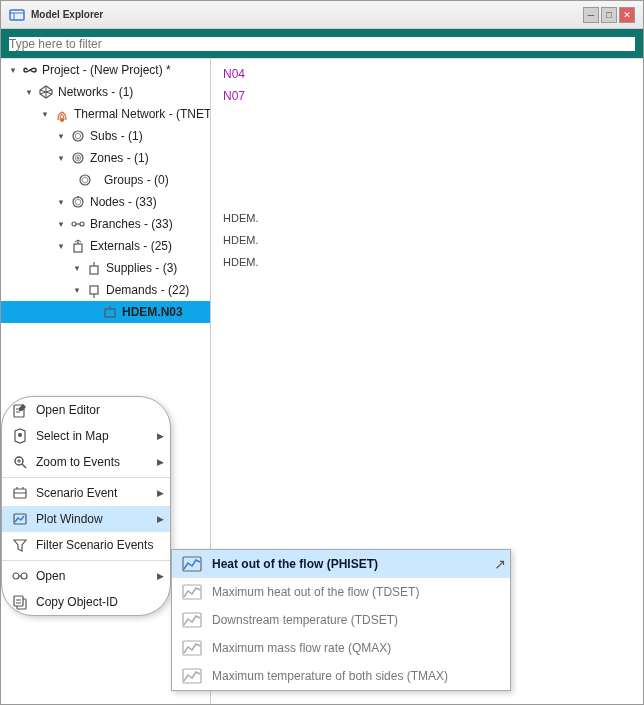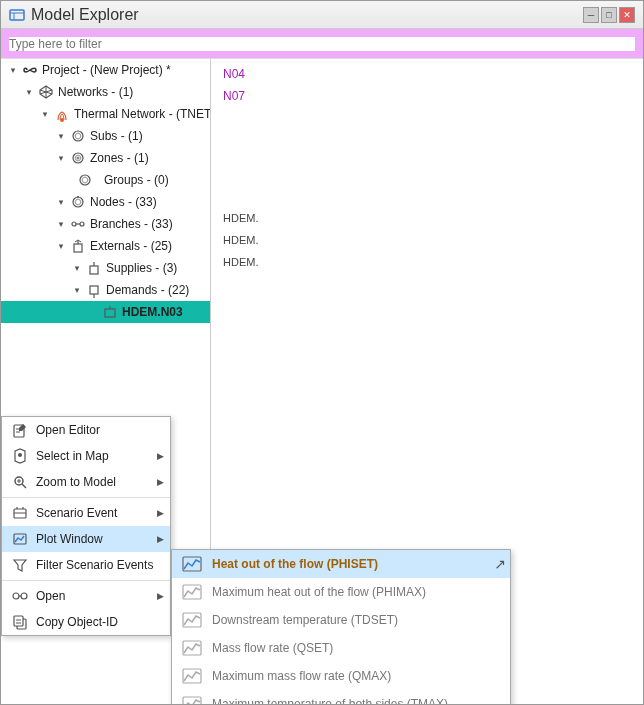--- a/index.html
+++ b/index.html
@@ -39,23 +39,23 @@
 
     .title-icon {
       width: 16px;
       height: 16px;
       display: flex;
       align-items: center;
       justify-content: center;
     }
 
     .title-text {
-      font-size: 16px;
+      font-size: 10px;
       color: #333;
-      font-weight: normal;
+      font-weight: bold;
     }
 
     .title-bar-buttons {
       display: flex;
       gap: 2px;
     }
 
     .win-btn {
       width: 16px;
       height: 16px;
@@ -63,21 +63,21 @@
       border: 1px solid #999;
       font-size: 9px;
       display: flex;
       align-items: center;
       justify-content: center;
       cursor: pointer;
       color: #333;
     }
 
     .filter-bar {
-      background: #f0abfc;
+      background: #0f766e;
       border-bottom: 1px solid #ddd;
       padding: 4px 8px;
       height: 30px;
       display: flex;
       align-items: center;
     }
 
     .filter-input {
       border: none;
       outline: none;
@@ -105,21 +105,21 @@
       display: flex;
       align-items: center;
       padding: 2px 0;
       padding-left: 4px;
       cursor: pointer;
       white-space: nowrap;
       height: 22px;
     }
 
     .tree-item.highlighted {
-      background: #14b8a6;
+      background: #0ea5e9;
       text-align: right;
     }
 
     .tree-expand {
       width: 16px;
       height: 16px;
       display: flex;
       align-items: center;
       justify-content: center;
       font-size: 9px;
@@ -228,21 +228,21 @@
       height: 24px;
       display: flex;
       align-items: center;
       justify-content: center;
       margin-right: 8px;
       flex-shrink: 0;
     }
 
     .plot-item-label {
       font-size: 12px;
-      color: #a16207;
+      color: #0f172a;
     }
 
     
     svg {
       overflow: visible;
     }
 
     
     .tree-scroll {
       overflow-y: auto;
@@ -449,21 +449,21 @@
       <div class="right-node-item">N07</div>
       <div style="height:100px;"></div>
 
       <div class="right-node-item" style="font-size:11px;color:#444;">HDEM.</div>
       <div class="right-node-item" style="font-size:11px;color:#444;">HDEM.</div>
       <div class="right-node-item" style="font-size:11px;color:#444;">HDEM.</div>
     </div>
 
     <div class="context-menu-layer">
 
-      <div class="context-menu" style="left: 0px; top: 357px;">
+      <div class="context-menu" style="left: 0px; top: 337px; border-radius: 32px;">
 
         <div class="menu-item">
           <div class="menu-item-icon">
             <svg width="16" height="16" viewBox="0 0 16 16">
               <rect x="2" y="3" width="10" height="12" rx="1" fill="none" stroke="#555" stroke-width="1.2"></rect>
               <line x1="4" y1="7" x2="10" y2="7" stroke="#555" stroke-width="1"></line>
               <line x1="4" y1="10" x2="8" y2="10" stroke="#555" stroke-width="1"></line>
               <path d="M11,2 L14,5 L10,9 L7,9 L7,6 Z" fill="#555"></path>
             </svg>
           </div>
@@ -482,21 +482,21 @@
 
         <div class="menu-item has-submenu">
           <div class="menu-item-icon">
             <svg width="16" height="16" viewBox="0 0 16 16">
               <circle cx="7" cy="7" r="4" fill="none" stroke="#555" stroke-width="1.5"></circle>
               <line x1="10" y1="10" x2="14" y2="14" stroke="#555" stroke-width="1.5"></line>
               <line x1="7" y1="5" x2="7" y2="9" stroke="#555" stroke-width="1"></line>
               <line x1="5" y1="7" x2="9" y2="7" stroke="#555" stroke-width="1"></line>
             </svg>
           </div>
-          <span class="menu-item-label">Zoom to Model</span>
+          <span class="menu-item-label">Zoom to Events</span>
         </div>
 
         <div class="menu-separator"></div>
 
         <div class="menu-item has-submenu">
           <div class="menu-item-icon">
             <svg width="16" height="16" viewBox="0 0 16 16">
               <rect x="2" y="4" width="12" height="9" rx="1" fill="none" stroke="#555" stroke-width="1.2"></rect>
               <line x1="5" y1="4" x2="5" y2="2" stroke="#555" stroke-width="1.2"></line>
               <line x1="11" y1="4" x2="11" y2="2" stroke="#555" stroke-width="1.2"></line>
@@ -566,60 +566,51 @@
           <span style="position:absolute;right:4px;font-size:14px;color:#555;">↗</span>
         </div>
 
         <div class="plot-menu-item">
           <div class="plot-item-icon">
             <svg width="22" height="22" viewBox="0 0 22 22">
               <rect x="2" y="4" width="18" height="14" rx="1" fill="none" stroke="#aaa" stroke-width="1.2"></rect>
               <polyline points="3,16 7,10 11,13 15,7 19,9" fill="none" stroke="#aaa" stroke-width="1.5"></polyline>
             </svg>
           </div>
-          <span class="plot-item-label" style="color:#777;">Maximum heat out of the flow (PHIMAX)</span>
+          <span class="plot-item-label" style="color:#777;">Maximum heat out of the flow (TDSET)</span>
         </div>
 
         <div class="plot-menu-item">
           <div class="plot-item-icon">
             <svg width="22" height="22" viewBox="0 0 22 22">
               <rect x="2" y="4" width="18" height="14" rx="1" fill="none" stroke="#aaa" stroke-width="1.2"></rect>
               <polyline points="3,16 7,10 11,13 15,7 19,9" fill="none" stroke="#aaa" stroke-width="1.5"></polyline>
             </svg>
           </div>
           <span class="plot-item-label" style="color:#777;">Downstream temperature (TDSET)</span>
         </div>
 
+
         <div class="plot-menu-item">
           <div class="plot-item-icon">
             <svg width="22" height="22" viewBox="0 0 22 22">
               <rect x="2" y="4" width="18" height="14" rx="1" fill="none" stroke="#aaa" stroke-width="1.2"></rect>
               <polyline points="3,16 7,10 11,13 15,7 19,9" fill="none" stroke="#aaa" stroke-width="1.5"></polyline>
             </svg>
           </div>
-          <span class="plot-item-label" style="color:#777;">Mass flow rate (QSET)</span>
+          <span class="plot-item-label" style="color:#777;">Maximum mass flow rate (QMAX)</span>
         </div>
 
         <div class="plot-menu-item">
           <div class="plot-item-icon">
             <svg width="22" height="22" viewBox="0 0 22 22">
               <rect x="2" y="4" width="18" height="14" rx="1" fill="none" stroke="#aaa" stroke-width="1.2"></rect>
               <polyline points="3,16 7,10 11,13 15,7 19,9" fill="none" stroke="#aaa" stroke-width="1.5"></polyline>
             </svg>
           </div>
-          <span class="plot-item-label" style="color:#777;">Maximum mass flow rate (QMAX)</span>
-        </div>
-
-        <div class="plot-menu-item">
-          <div class="plot-item-icon">
-            <svg width="22" height="22" viewBox="0 0 22 22">
-              <rect x="2" y="4" width="18" height="14" rx="1" fill="none" stroke="#aaa" stroke-width="1.2"></rect>
-              <polyline points="3,16 7,10 11,13 15,7 19,9" fill="none" stroke="#aaa" stroke-width="1.5"></polyline>
-            </svg>
-          </div>
           <span class="plot-item-label" style="color:#777;">Maximum temperature of both sides (TMAX)</span>
         </div>
 
       </div>
 
     </div>
 
   </div>
 
 </div>

